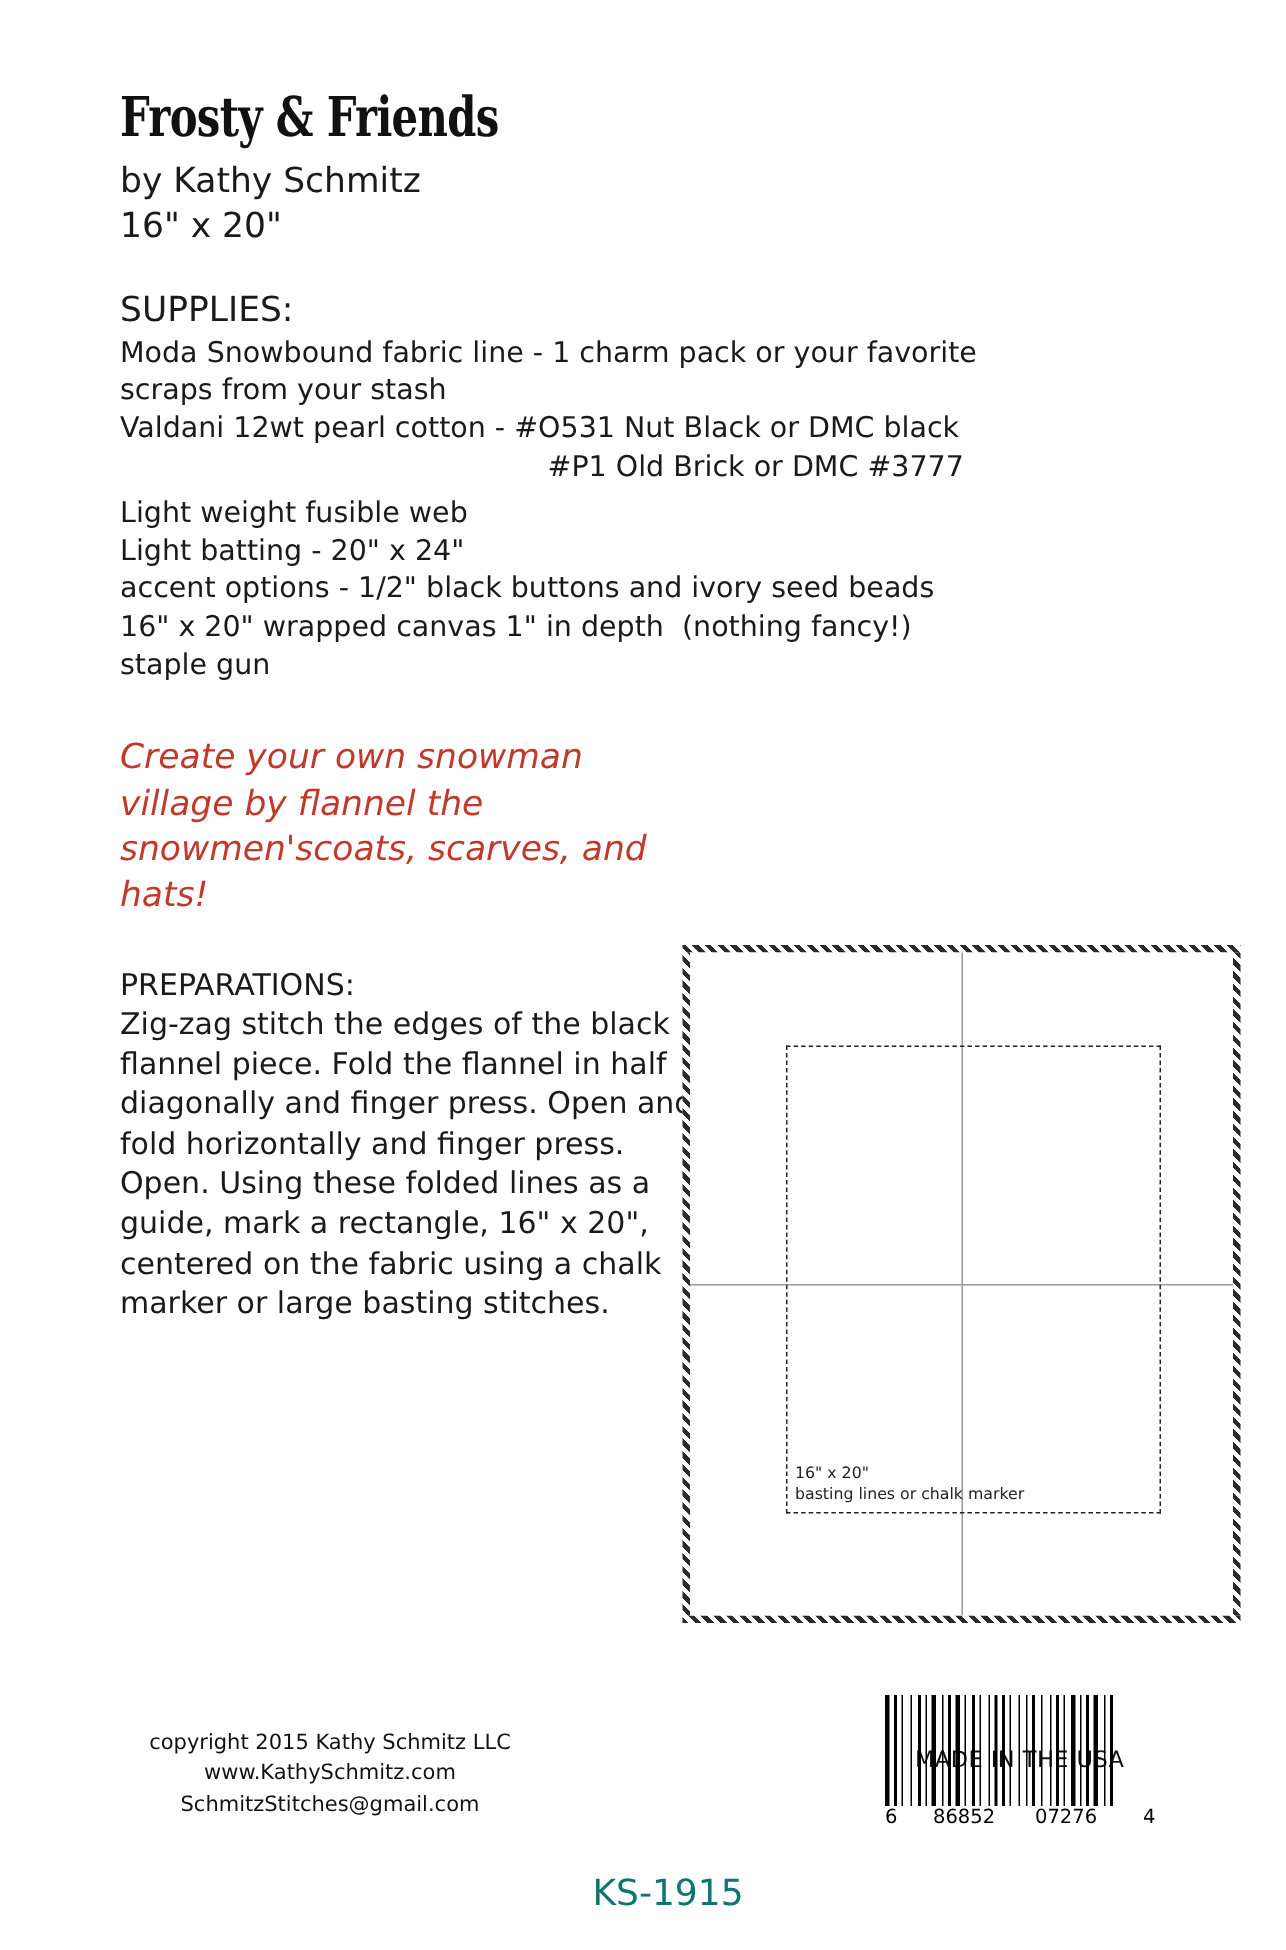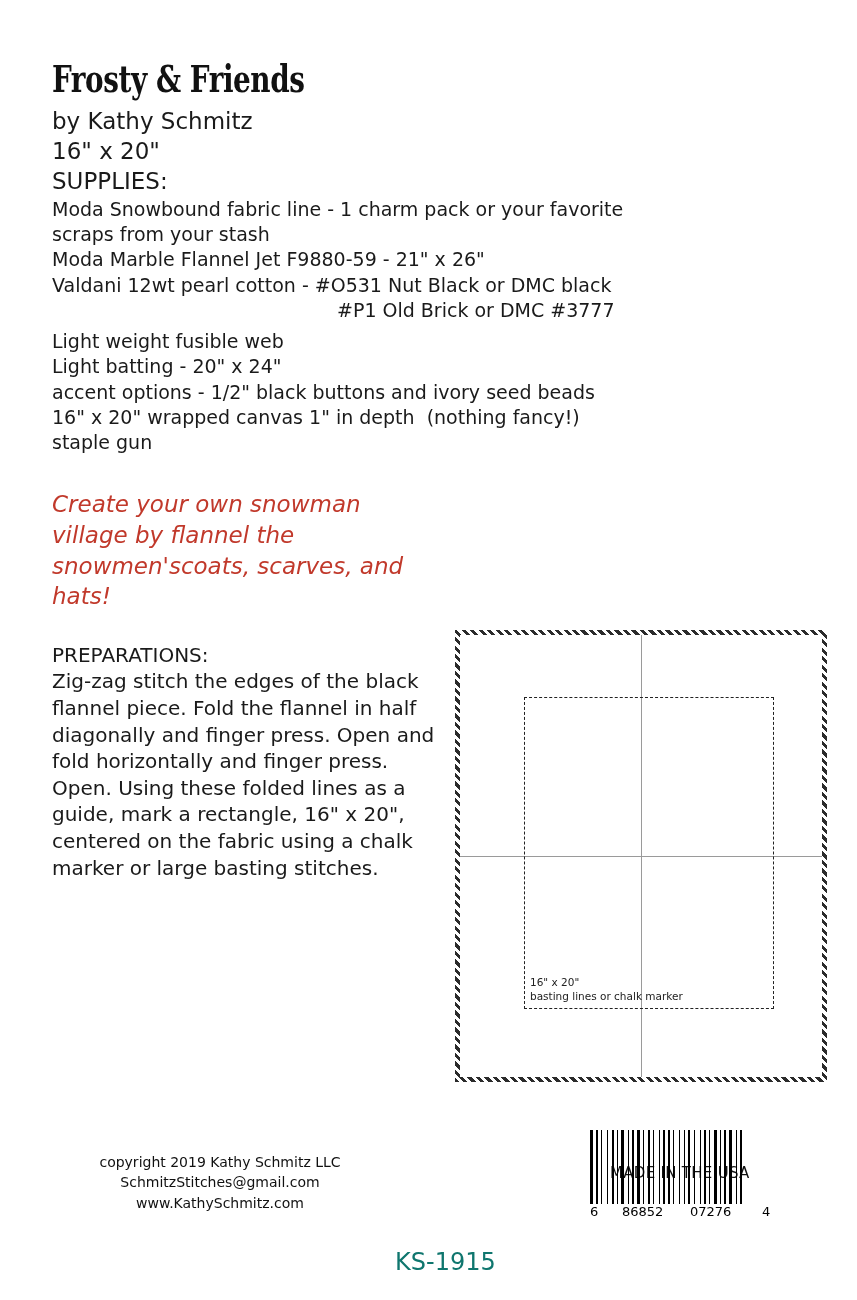--- a/index.html
+++ b/index.html
@@ -13,21 +13,21 @@
     font-family: "DejaVu Sans", sans-serif;
     color: #1a1a1a;
     position: relative;
     overflow: hidden;
   }
   .page {
     position: relative;
     width: 857px;
     height: 1116px;
     box-sizing: border-box;
-    padding: 60px 52px 0 52px;
+    padding: 60px 52px 0 80px;
   }
 
   
   .title {
     font-family: "DejaVu Serif", serif;
     font-size: 30px;
     font-weight: 700;
     letter-spacing: -0.5px;
     color: #111;
     line-height: 1.05;
@@ -41,20 +41,21 @@
     margin: 0;
   }
   .dims {
     font-size: 23px;
     line-height: 1.32;
     margin: 0;
   }
 
   
   .supplies {
+    margin-top: 26px;
   }
   .supplies-head {
     font-size: 23px;
     line-height: 1.33;
   }
   .supply-line {
     font-size: 19px;
     line-height: 1.33;
     white-space: pre-wrap;
   }
@@ -204,21 +205,20 @@
 <div class="page">
 
   <div class="title">Frosty &amp; Friends</div>
   <div class="byline">by Kathy Schmitz</div>
   <div class="dims">16" x 20"</div>
 
   <div class="supplies">
     <div class="supplies-head">SUPPLIES:</div>
     <div class="supply-line">Moda Snowbound fabric line - 1 charm pack or your favorite</div>
     <div class="supply-line">scraps from your stash</div>
-    <div class="supply-line">Moda Marble Flannel Jet F9880-59 - 21" x 26"</div>
     <div class="supply-line">Valdani 12wt pearl cotton - #O531 Nut Black or DMC black</div>
     <div class="supply-line indent-thread">#P1 Old Brick or DMC #3777</div>
     <div class="gap-small"></div>
     <div class="supply-line">Light weight fusible web</div>
     <div class="supply-line">Light batting - 20" x 24"</div>
     <div class="supply-line">accent options - 1/2" black buttons and ivory seed beads</div>
     <div class="supply-line">16" x 20" wrapped canvas 1" in depth  (nothing fancy!)</div>
     <div class="supply-line">staple gun</div>
   </div>
 
@@ -279,20 +279,20 @@
       </div>
     <div class="barcode-digits">
       <span style="left:0px">6</span>
       <span style="left:32px">86852</span>
       <span style="left:100px">07276</span>
       <span style="left:172px">4</span>
     </div>
   </div>
 
   <div class="copyright">
-    <div>copyright 2019 Kathy Schmitz LLC</div>
+    <div>copyright 2015 Kathy Schmitz LLC</div>
+    <div>www.KathySchmitz.com</div>
     <div>SchmitzStitches@gmail.com</div>
-    <div>www.KathySchmitz.com</div>
   </div>
 
   <div class="sku">KS-1915</div>
 
 </div>
 
 </body></html>

